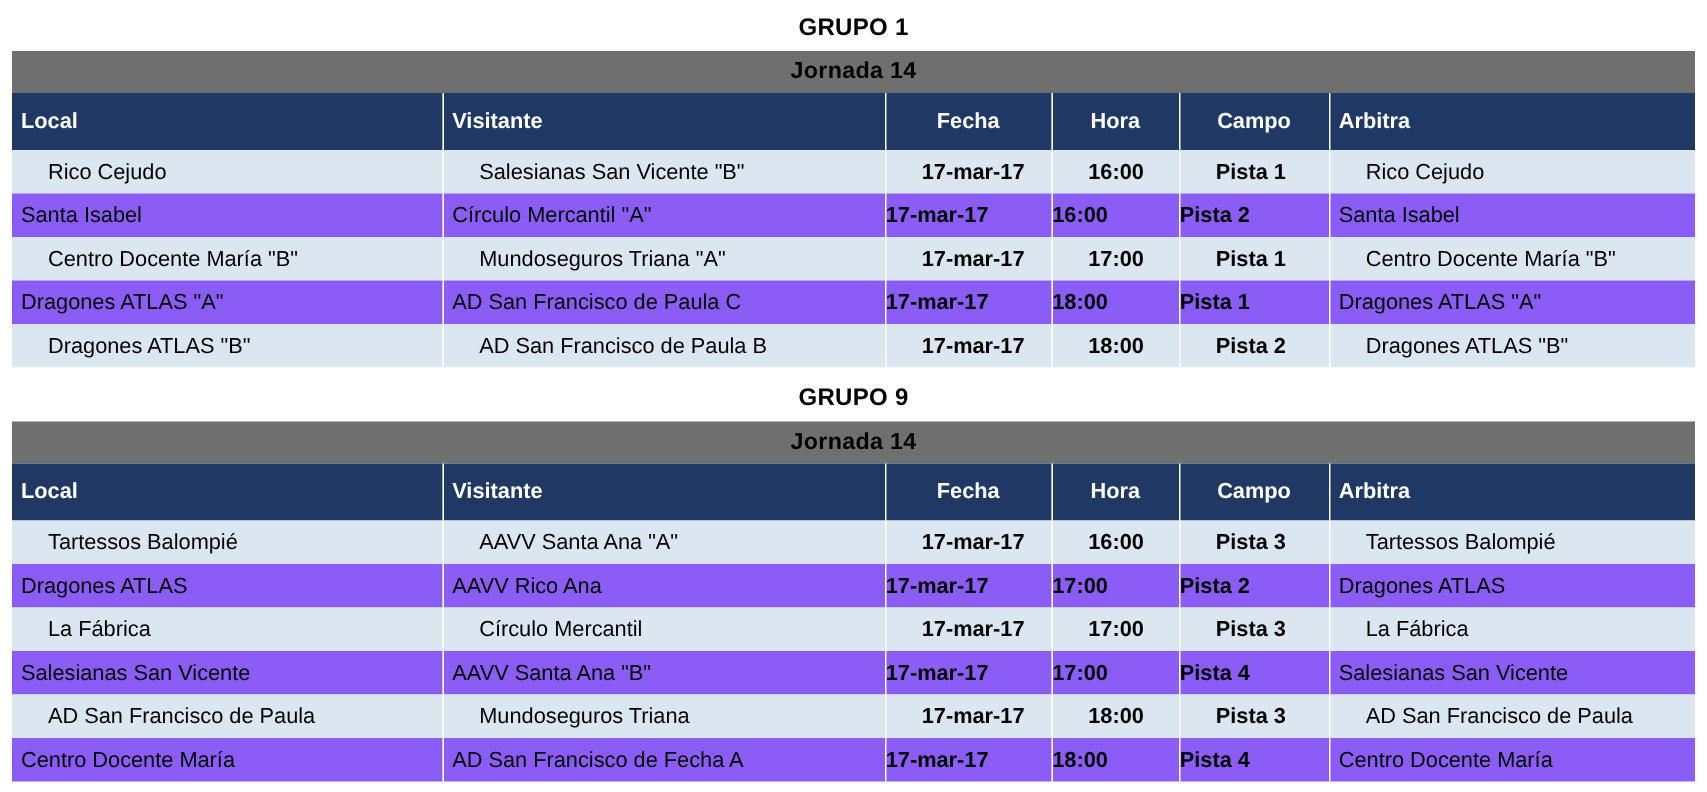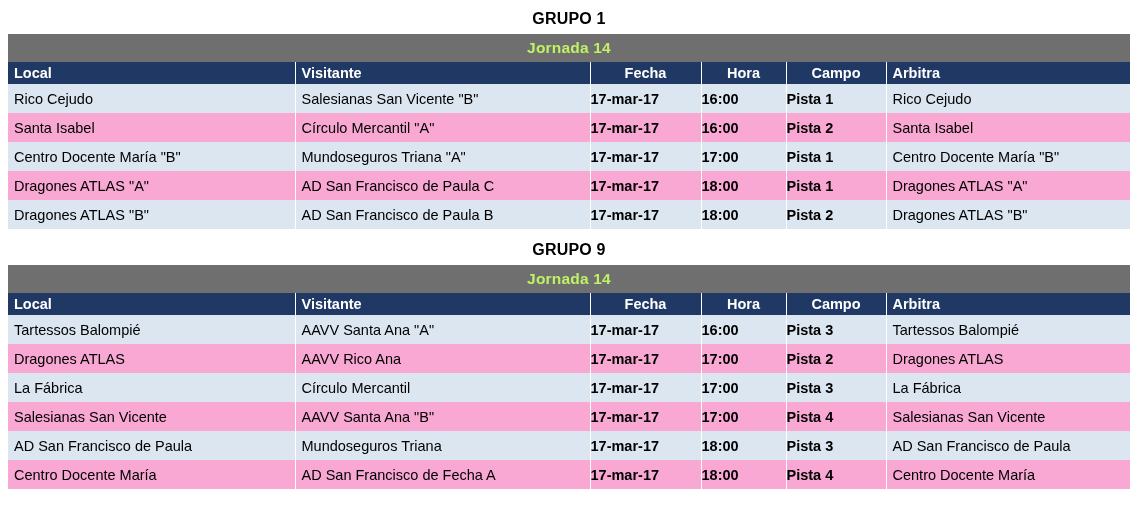--- a/index.html
+++ b/index.html
@@ -47,28 +47,28 @@
     color: #000000;
     letter-spacing: 0.2px;
   }
   .jornada td {
     text-align: center;
     font-weight: bold;
     font-size: 15.5px;
     height: 28px;
     line-height: 28px;
     background: #6f6f6f;
-    color: #bef264;
+    color: #000000;
     letter-spacing: 0.2px;
   }
   tr.header-row th {
     background: #1f3864;
     color: #ffffff;
     font-weight: bold;
-    height: 22px;
+    height: 38px;
     font-size: 14.5px;
     border-right: 1px solid #ffffff;
     vertical-align: middle;
   }
   tr.header-row th.left {
     text-align: left;
     padding-left: 6px;
   }
   tr.header-row th.center {
     text-align: center;
@@ -85,22 +85,22 @@
   }
   tr.data-row td:last-child { border-right: none; }
   tr.data-row td.left {
     text-align: left;
     padding-left: 6px;
   }
   tr.data-row td.center {
     text-align: left;
     font-weight: bold;
   }
-  tr.data-row.odd td  { background: #dce6f1; }
-  tr.data-row.even td { background: #f9a8d4; }
+  tr.data-row.odd td  { background: #dce6f1; padding-left: 24px; }
+  tr.data-row.even td { background: #8b5cf6; }
   .spacer-row td {
     height: 6px;
     background: #ffffff;
   }
 </style>
 </head>
 <body>
 
 <div class="sheet">
   <table class="fixtures">

